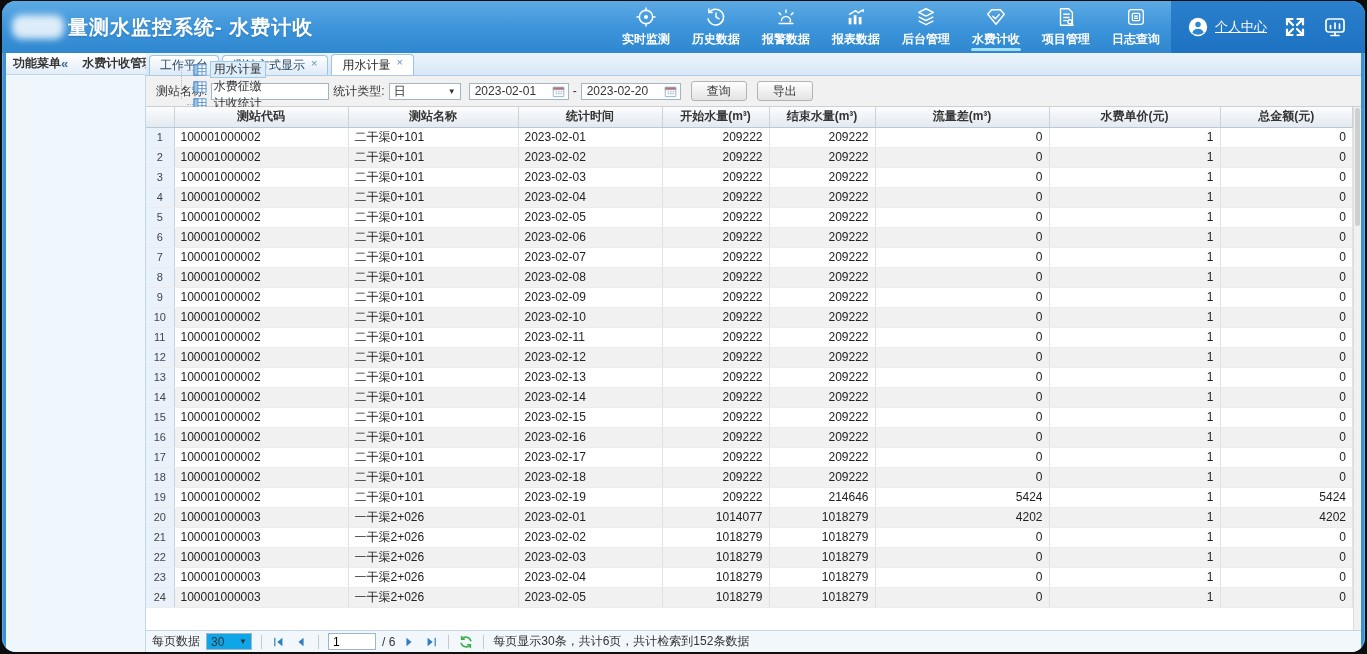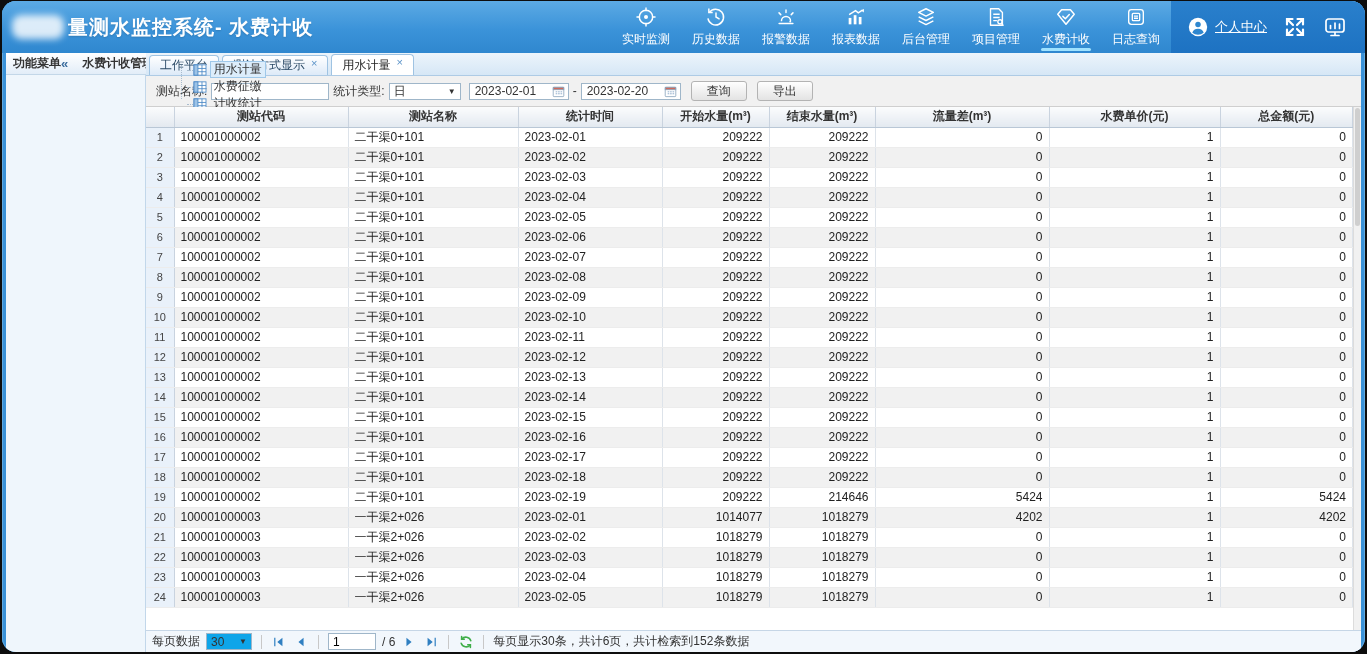--- a/index.html
+++ b/index.html
@@ -11,21 +11,21 @@
             box-shadow: inset 0 0 0 1px #61a9e0; }
 
   
   .app-header { height:52px; display:flex; align-items:stretch;
     background:linear-gradient(180deg,#5caae4 0%, #3b93d9 55%, #2f87cf 100%); flex:0 0 auto; }
   .title-wrap { display:flex; align-items:center; padding-left:10px; min-width:320px; }
   .redact { background:rgba(255,255,255,.82); border-radius:9px; filter:blur(3.5px); }
   .redact.title { width:52px; height:24px; margin-right:4px; }
   .app-title { color:#fff; font-size:20px; font-weight:bold; letter-spacing:1px; white-space:nowrap;
                text-shadow:0 1px 2px rgba(0,0,0,.15); }
-  .nav { display:flex; align-items:stretch; margin-left:auto; }
+  .nav { display:flex; align-items:stretch; margin-left:auto;font-weight:bold; }
   .nav-item { width:70px; display:flex; flex-direction:column; align-items:center; justify-content:center;
               gap:3px; cursor:pointer; position:relative; }
   .nav-item .nav-icon { width:22px; height:22px; display:block; }
   .nav-item .nav-icon svg { width:22px; height:22px; display:block; }
   .nav-item .nav-label { color:#fff; font-size:12px; white-space:nowrap; }
   .nav-item.active::after { content:''; position:absolute; left:10px; right:10px; bottom:2px; height:3px;
               background:#9fe2ff; border-radius:2px; }
   .user-section { display:flex; align-items:center; gap:16px; padding:0 18px 0 16px;
               background:linear-gradient(180deg,#2a80cc,#1d72c2); }
   .user-center { display:flex; align-items:center; gap:6px; cursor:pointer; }
@@ -174,39 +174,39 @@
         <div class="nav-item">
           <span class="nav-icon">
             <svg viewBox="0 0 24 24" fill="none" stroke="#fff" stroke-width="1.6" stroke-linejoin="round">
               <path d="M12 3l8 4-8 4-8-4z"></path>
               <path d="M4 11.8l8 4 8-4"></path>
               <path d="M4 16.3l8 4 8-4"></path>
             </svg>
           </span>
           <span class="nav-label">后台管理</span>
         </div>
+        <div class="nav-item active">
+          <span class="nav-icon">
+            <svg viewBox="0 0 24 24" fill="none" stroke="#fff" stroke-width="1.6" stroke-linejoin="round">
+              <path d="M7.2 4h9.6L21 9l-9 11L3 9z"></path>
+              <path d="M8.6 11.3l2.7 2.7 4.3-4.6" stroke-linecap="round"></path>
+            </svg>
+          </span>
+          <span class="nav-label">水费计收</span>
+        </div>
         <div class="nav-item">
           <span class="nav-icon">
             <svg viewBox="0 0 24 24" fill="none" stroke="#fff" stroke-width="1.5" stroke-linejoin="round">
               <path d="M6 3h9l4 4v14H6z"></path>
               <path d="M9 9h7M9 12.5h7M9 16h4"></path>
               <circle cx="16.3" cy="17.3" r="2.3"></circle>
               <path d="M18 19.2l1.7 1.7" stroke-linecap="round"></path>
             </svg>
           </span>
           <span class="nav-label">项目管理</span>
-        </div>
-        <div class="nav-item active">
-          <span class="nav-icon">
-            <svg viewBox="0 0 24 24" fill="none" stroke="#fff" stroke-width="1.6" stroke-linejoin="round">
-              <path d="M7.2 4h9.6L21 9l-9 11L3 9z"></path>
-              <path d="M8.6 11.3l2.7 2.7 4.3-4.6" stroke-linecap="round"></path>
-            </svg>
-          </span>
-          <span class="nav-label">水费计收</span>
         </div>
         <div class="nav-item">
           <span class="nav-icon">
             <svg viewBox="0 0 24 24" fill="none" stroke="#fff" stroke-width="1.5">
               <rect x="4" y="4" width="16" height="16" rx="3"></rect>
               <rect x="8" y="8" width="8" height="8" rx="1"></rect>
               <path d="M9.8 11h4.4M9.8 13.4h4.4"></path>
             </svg>
           </span>
           <span class="nav-label">日志查询</span>

